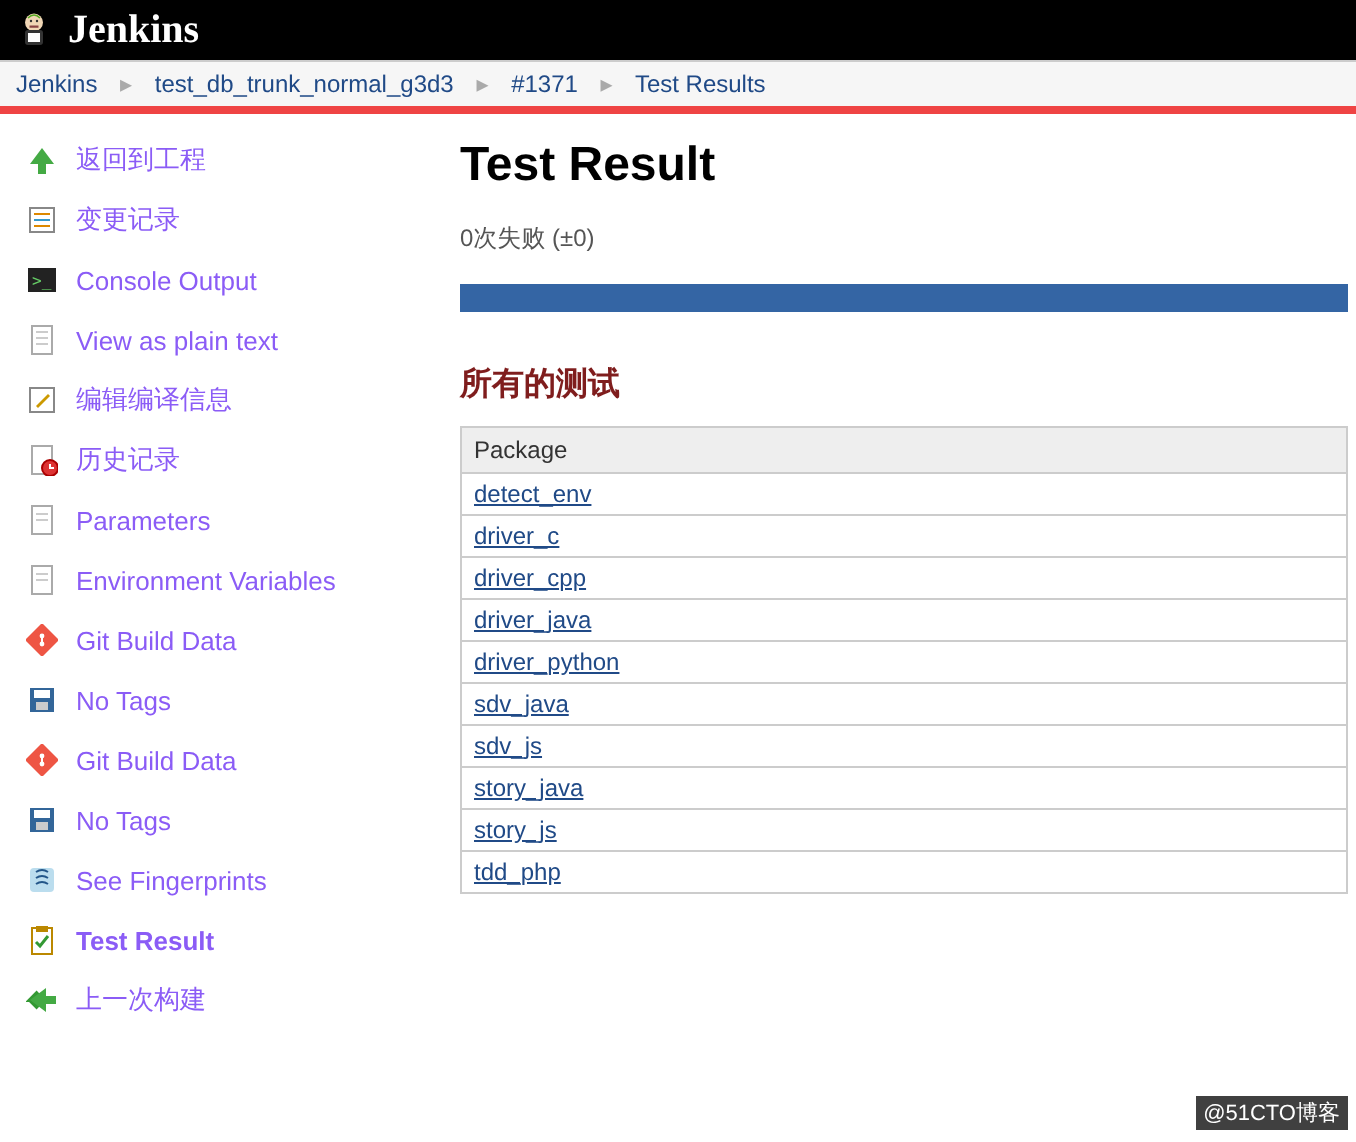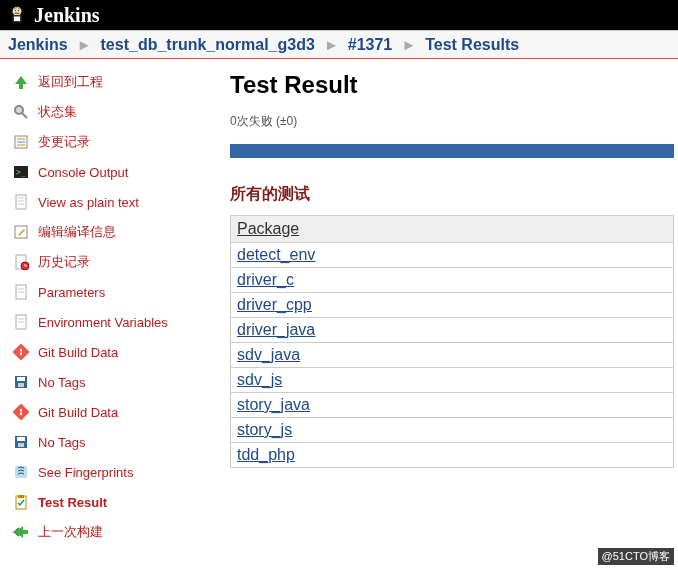--- a/index.html
+++ b/index.html
@@ -24,41 +24,40 @@
   }
   .top-banner .logo-txt {
     font-family: Georgia, serif;
     font-weight: bold;
     font-size: 20px;
   }
   .butler { width: 20px; height: 24px; }
   .breadcrumbs {
     background: #f6f6f6;
     border-top: 1px solid #ccc;
-    border-bottom: 1px solid #ef4444;
+    border-bottom: 4px solid #ef4444;
     padding: 4px 8px;
-    font-size: 16px;
+    font-size: 12px;
     color: #555;
-    font-weight: bold;
   }
   .breadcrumbs a { color: #204A87; text-decoration: none; }
   .bc-sep { color: #aaa; margin: 0 8px; }
   .layout { display: flex; }
   .sidebar {
     width: 230px;
     padding: 8px 8px;
   }
   .sidebar-item {
     display: flex;
     align-items: center;
     gap: 8px;
     padding: 6px 4px;
   }
   .sidebar-item a, .sidebar-item span.label {
-    color: #b91c1c;
+    color: #8b5cf6;
     text-decoration: none;
     font-size: 13px;
   }
   .sidebar-item .bold { font-weight: bold; color: #333; }
   .ico { width: 18px; height: 18px; display: inline-flex; align-items: center; justify-content: center; flex: 0 0 18px; }
   .main {
     flex: 1;
     padding: 12px 4px 0 0;
   }
   h1.page-title {
@@ -72,22 +71,21 @@
     height: 14px;
     background: #3465a4;
     width: 100%;
     margin-bottom: 26px;
   }
   h2.section { font-size: 16px; font-weight: bold; margin: 12px 0 10px; color: #7f1d1d;}
   table.pkg {
     width: 100%;
     border-collapse: collapse;
     border: 1px solid #ccc;
-    font-size: 16px;
-    text-decoration: underline;
+    font-size: 12px;
   }
   table.pkg th {
     text-align: left;
     background: #eee;
     padding: 4px 6px;
     font-weight: normal;
     border: 1px solid #ccc;
   }
   table.pkg td {
     padding: 3px 6px;
@@ -138,29 +136,20 @@
 
     <div class="sidebar-item">
       <span class="ico">
           <svg width="16" height="16">
             <path d="M8 2 L14 10 H10 V15 H6 V10 H2 Z" fill="#4a4"></path>
           </svg>
         </span>
       <a href="#">返回到工程</a>
     </div>
 
-    <div class="sidebar-item">
-      <span class="ico">
-          <svg width="16" height="16">
-            <circle cx="6" cy="6" r="4" stroke="#888" stroke-width="2" fill="#cde"></circle>
-            <line x1="9" y1="9" x2="14" y2="14" stroke="#888" stroke-width="2"></line>
-          </svg>
-        </span>
-      <a href="#">状态集</a>
-    </div>
 
     <div class="sidebar-item">
       <span class="ico">
           <svg width="16" height="16">
             <rect x="2" y="2" width="12" height="12" fill="#fff" stroke="#888"></rect>
             <line x1="4" y1="5" x2="12" y2="5" stroke="#d80"></line>
             <line x1="4" y1="8" x2="12" y2="8" stroke="#39c"></line>
             <line x1="4" y1="11" x2="12" y2="11" stroke="#d80"></line>
           </svg>
         </span>
@@ -332,20 +321,23 @@
           <tr>
             <td><a href="#">driver_c</a></td>
           </tr>
           <tr>
             <td><a href="#">driver_cpp</a></td>
           </tr>
           <tr>
             <td><a href="#">driver_java</a></td>
           </tr>
           <tr>
+            <td><a href="#">driver_python</a></td>
+          </tr>
+          <tr>
             <td><a href="#">sdv_java</a></td>
           </tr>
           <tr>
             <td><a href="#">sdv_js</a></td>
           </tr>
           <tr>
             <td><a href="#">story_java</a></td>
           </tr>
           <tr>
             <td><a href="#">story_js</a></td>

